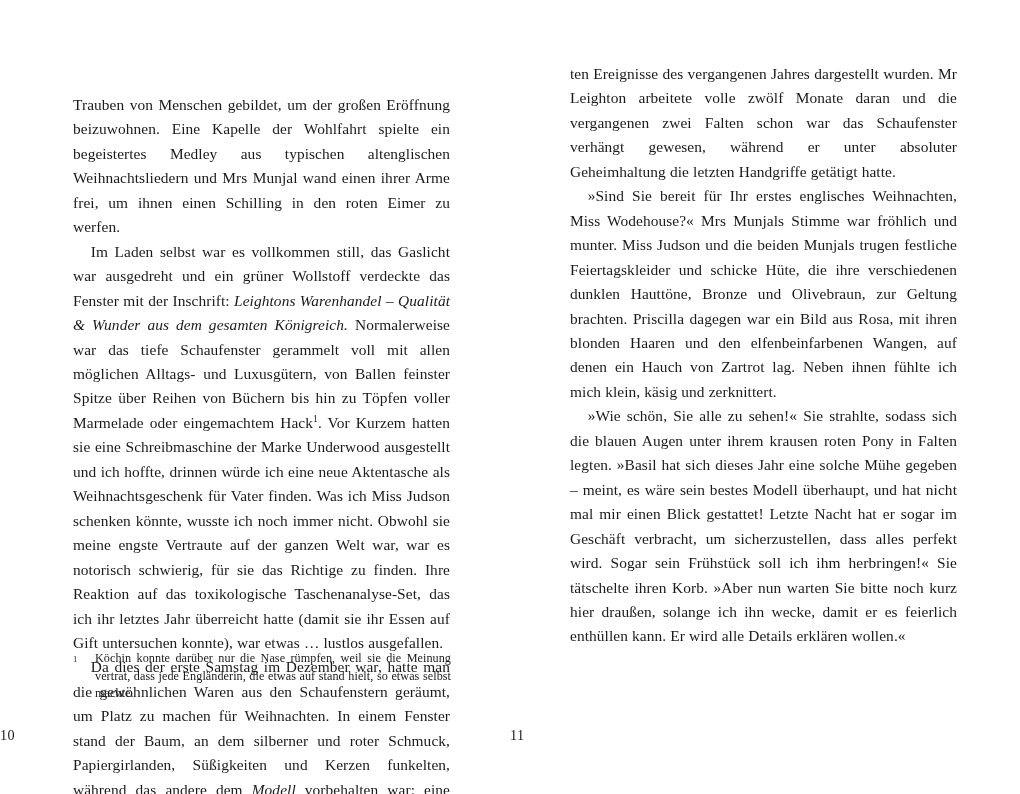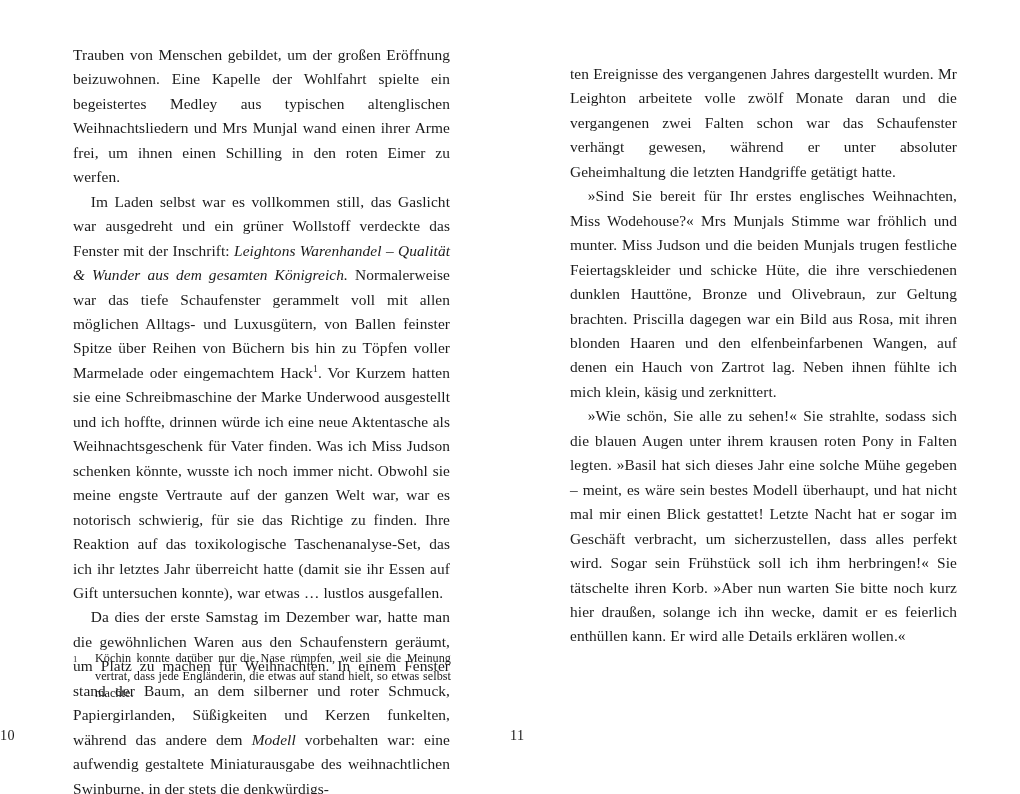--- a/index.html
+++ b/index.html
@@ -24,21 +24,21 @@
     flex-direction: row;
   }
 
   .page {
     position: relative;
     width: 510px;
     height: 794px;
     box-sizing: border-box;
   }
 
-  .page-left  { padding: 43px 60px 0 73px; }
+  .page-left  { padding: 93px 60px 0 73px; }
   .page-right { padding: 62px 63px 0 60px; }
 
   .textblock {
     width: 377px;
   }
   .page-right .textblock { width: 387px; }
 
   p.body-par {
     margin: 0;
     text-align: justify;

